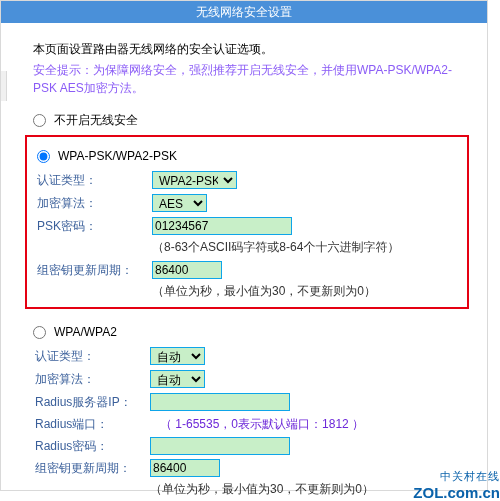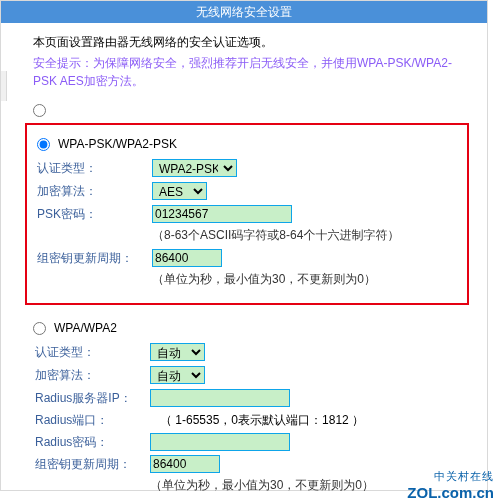--- a/index.html
+++ b/index.html
@@ -26,50 +26,50 @@
       padding: 4px 10px;
       height: 22px;
       line-height: 14px;
       text-align: center;
     }
     .content {
       padding: 10px 18px 8px 32px;
       color: #000;
       line-height: 1.5;
     }
-    .intro { margin-bottom: 3px; }
+    .intro { margin-bottom: 3px; margin-top: 7px; }
     .warn {
       color: #8b5cf6;
       margin-bottom: 10px;
     }
     .radio-row {
       padding: 4px 0 4px 0;
       display: flex;
       align-items: center;
       gap: 8px;
     }
     input[type="radio"] { vertical-align: middle; }
     .red-box {
       border: 2px solid #e50012;
-      padding: 6px 10px 12px 10px;
+      padding: 6px 10px 4px 10px;
       margin: 2px 0 10px -8px;
     }
     .form-row {
       display: flex;
       padding: 2px 0;
       min-height: 22px;
     }
     .form-row .lbl {
       width: 115px;
       color: #3a5f9a;
     }
     .form-row .ctrl { flex: 0 0 auto; }
     .form-row .note {
       margin-left: 0;
-      color: #000000;
+      color: #6d28d9;
     }
     .note-row {
       padding: 1px 0 3px 115px;
       color: #333;
     }
     select, input[type="text"] {
       border: 1px solid #0ea5e9;
       background: #c8efc8;
       font-size: 12px;
       font-family: inherit;
@@ -84,21 +84,21 @@
     input.txt-short { width: 70px; }
     .tree-bump {
       position: absolute;
       left: 0; top: 70px;
       width: 6px; height: 30px;
       background: #f0f0f0;
       border-right: 1px solid #d9d9d9;
     }
     .watermark {
       position: absolute;
-      right: 6px; bottom: 0px;
+      right: 0; bottom: 0px;
       text-align: right;
       font-family: Arial, sans-serif;
       color: #0a62aa;
       pointer-events: none;
     }
     .watermark .cn { font-size: 11px; color: #0a62aa; letter-spacing: 1px; }
     .watermark .en { font-size: 15px; font-weight: bold; color: #0a62aa; text-align: right; }
   </style>
 </head>
 <body>
@@ -106,20 +106,21 @@
 <div class="frame">
   <div class="header-bar">无线网络安全设置</div>
   <div class="tree-bump"></div>
 
   <div class="content">
     <div class="intro">本页面设置路由器无线网络的安全认证选项。</div>
     <div class="warn">安全提示：为保障网络安全，强烈推荐开启无线安全，并使用WPA-PSK/WPA2-PSK AES加密方法。</div>
 
     <div class="radio-row">
       <input type="radio" name="sec" style="">
+      <span>不开启无线安全</span>
     </div>
 
     <div class="red-box">
       <div class="radio-row">
         <input type="radio" name="sec" checked="" style="">
         <span>WPA-PSK/WPA2-PSK</span>
       </div>
 
       <div class="form-row">
         <span class="lbl">认证类型：</span>

